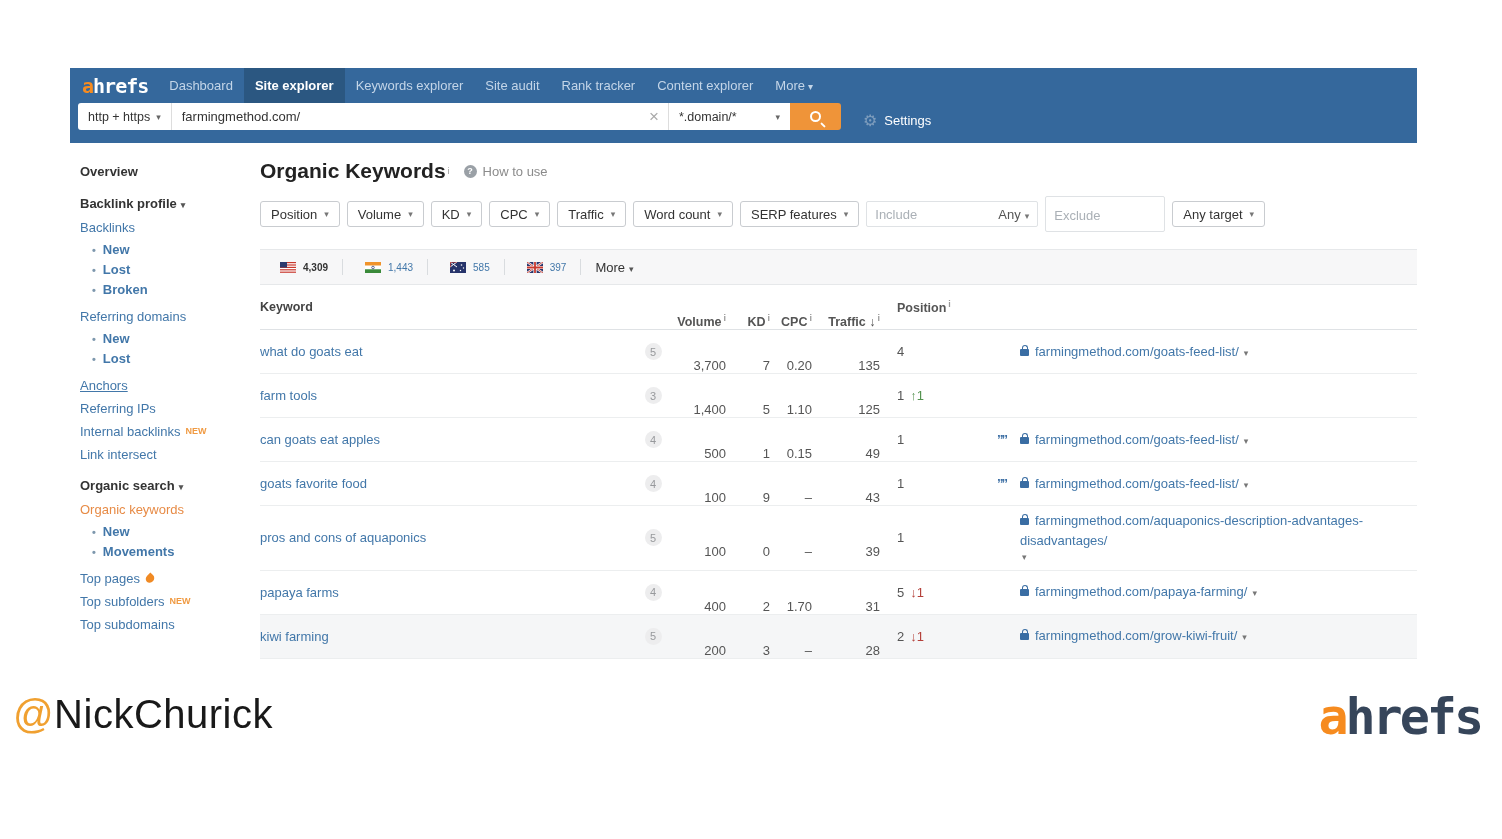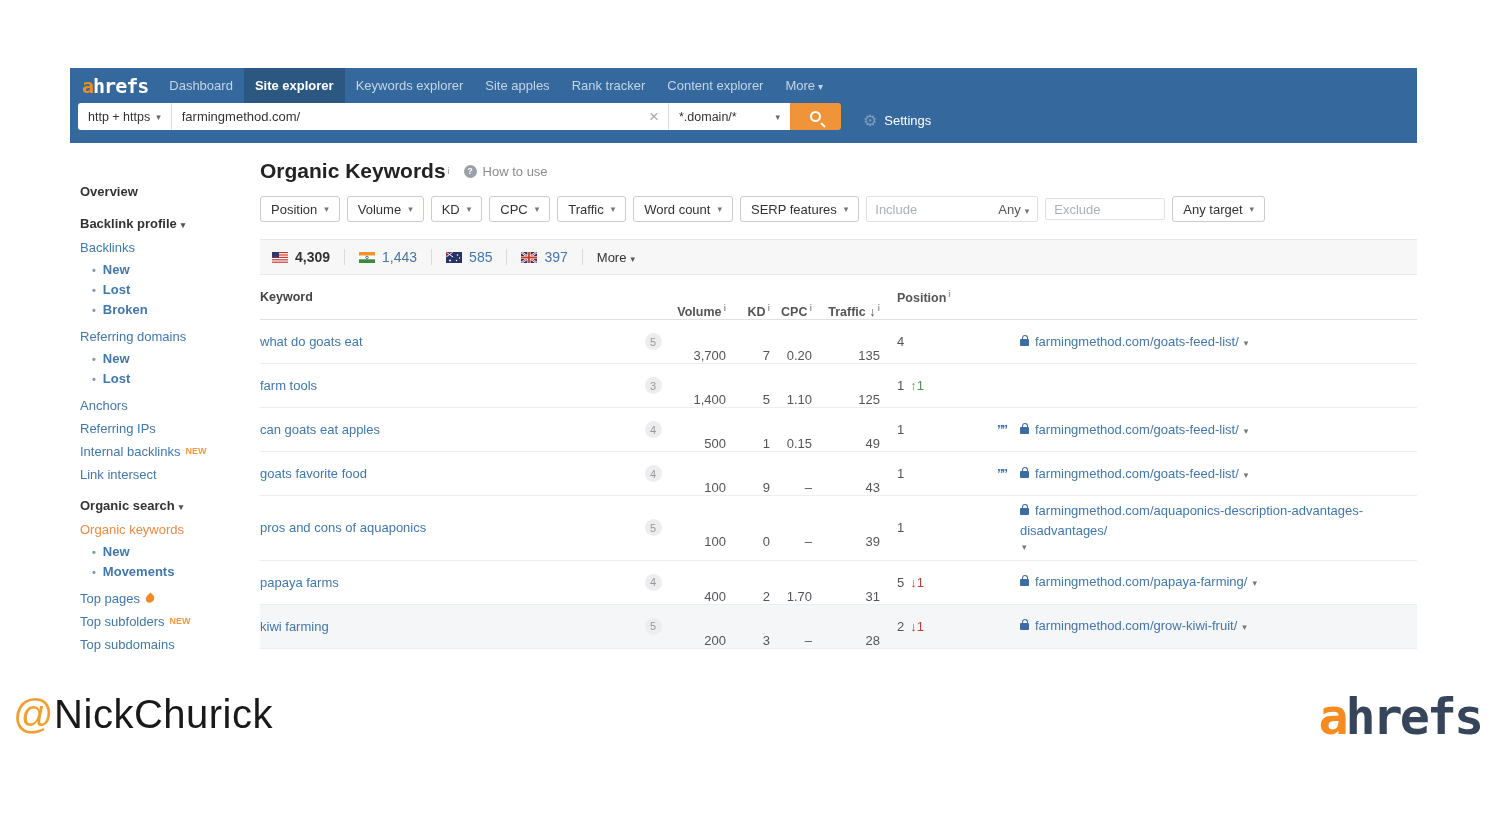--- a/index.html
+++ b/index.html
@@ -25,21 +25,21 @@
   .scope { display:flex; align-items:center; justify-content:space-between; background:#fff; border-left:1px solid #ddd; height:27px; width:122px; font-size:12.5px; color:#333; padding:0 10px; cursor:pointer; }
   .search-btn { background:#ef9439; border:none; border-radius:0 3px 3px 0; width:51px; height:27px; display:flex; align-items:center; justify-content:center; cursor:pointer; }
   .mag { position:relative; width:11px; height:11px; border:2px solid #fff; border-radius:50%; display:inline-block; }
   .mag::after { content:""; position:absolute; width:2px; height:6px; background:#fff; left:10px; top:9px; transform:rotate(-45deg); border-radius:1px; }
   .settings { display:flex; align-items:center; margin-left:22px; cursor:pointer; }
   .gear { color:#7e9dbd; font-size:16px; margin-right:7px; }
   .settings-label { color:#fff; font-size:13px; }
 
   
   .page-body { display:flex; align-items:flex-start; min-height:412px; }
-  .sidebar { width:180px; flex:0 0 180px; padding:0 0 0 10px; font-size:13px;margin-top:36px; }
+  .sidebar { width:180px; flex:0 0 180px; padding:16px 0 0 10px; font-size:13px; }
   .side-sec { font-weight:bold; color:#333; padding:5px 0; margin-top:7px; cursor:pointer; }
   .side-sec:first-child { margin-top:0; }
   .side-sec .caret { font-size:9px; color:#555; margin-left:4px; }
   .side-link { color:#4277a9; padding:4px 0; cursor:pointer; }
   .side-link.active { color:#e78b46; }
   .side-sub { color:#4277a9; padding:2.5px 0 2.5px 12px; cursor:pointer;font-weight:bold; }
   .side-sub .bullet { color:#7d97ad; margin-right:7px; font-size:11px; }
   .new-badge { color:#f09a42; font-size:9px; font-weight:bold; margin-left:5px; vertical-align:2px; }
   .flame { display:inline-block; width:8px; height:9px; background:#f08a24; border-radius:0 50% 50% 50%; transform:rotate(45deg); margin-left:6px; }
 
@@ -55,26 +55,26 @@
 
   
   .filters { display:flex; align-items:center; gap:7px; }
   .filter-btn { background:#fff; border:1px solid #c9ccd0; border-radius:3px; height:26px; padding:0 10px; font-size:13px; color:#333; display:flex; align-items:center; cursor:pointer; font-family:"Liberation Sans",sans-serif; }
   .filter-btn .caret { font-size:9px; color:#777; margin-left:7px; }
   .inc-box { display:flex; align-items:center; border:1px solid #dfe2e5; border-radius:2px; height:26px; width:172px; padding:0 8px; }
   .inc-box input { border:none; outline:none; flex:1; font-size:13px; color:#333; width:70px; font-family:"Liberation Sans",sans-serif; }
   .inc-box input::placeholder, .exc-box input::placeholder { color:#aab0b6; }
   .inc-any { font-size:13px; color:#555; white-space:nowrap; cursor:pointer; }
   .inc-any .caret { font-size:9px; color:#777; margin-left:4px; }
-  .exc-box { display:flex; align-items:center; border:1px solid #dfe2e5; border-radius:2px; height:22px; width:120px; padding:0 8px; }
+  .exc-box { display:flex; align-items:flex-end; border:1px solid #dfe2e5; border-radius:2px; height:36px; width:120px; padding:8px 8px; }
   .exc-box input { border:none; outline:none; width:100%; font-size:13px; color:#333; font-family:"Liberation Sans",sans-serif; }
 
   
   .flagsbar { margin-top:17px; background:#f7f7f8; border-top:1px solid #e6e8ea; border-bottom:1px solid #e6e8ea; height:36px; display:flex; align-items:center; padding:0 12px; }
-  .flag-item { display:flex; align-items:center; font-size:14px; color:#4277a9; cursor:pointer; }
+  .flag-item { display:flex; font-size:10px; color:#4277a9; cursor:pointer;margin-left:8px; }
   .flag-item.active { color:#333; font-weight:bold; }
   .flag-item svg { margin-right:7px; display:block; }
   .bar-div { width:1px; height:16px; background:#d9dcdf; margin:0 14px; }
   .more-link { font-size:13px; color:#333; cursor:pointer; }
   .more-link .caret { font-size:9px; color:#555; margin-left:4px; }
 
   
   .tbl { width:100%; }
   .trow { display:grid; grid-template-columns: 380px 26px 60px 44px 42px 68px 90px 36px 1fr; align-items:center; border-bottom:1px solid #eceeef; min-height:32px; font-size:13px; }
   .trow.thead { border-bottom:1px solid #dfe2e5; color:#444; min-height:27px; }
@@ -105,21 +105,21 @@
 </head>
 <body>
 
 <div class="app">
 
   <div class="topnav">
     <div class="brand"><span class="a">a</span><span>hrefs</span></div>
     <div class="nav-item">Dashboard</div>
     <div class="nav-item active">Site explorer</div>
     <div class="nav-item">Keywords explorer</div>
-    <div class="nav-item">Site apples</div>
+    <div class="nav-item">Site audit</div>
     <div class="nav-item">Rank tracker</div>
     <div class="nav-item">Content explorer</div>
     <div class="nav-item"><span>More</span><span class="nav-caret">▾</span></div>
   </div>
 
   <div class="searchrow">
     <div class="search-box">
       <div class="search-mode">
           <span>http + https</span>
           <span class="caret">▾</span>
@@ -145,21 +145,21 @@
     <div class="sidebar">
       <div class="side-sec"><span>Overview</span></div>
       <div class="side-sec"><span>Backlink profile</span><span class="caret">▾</span></div>
       <div class="side-link">Backlinks</div>
       <div class="side-sub"><span class="bullet">•</span><span>New</span></div>
       <div class="side-sub"><span class="bullet">•</span><span>Lost</span></div>
       <div class="side-sub"><span class="bullet">•</span><span>Broken</span></div>
       <div class="side-link" style="margin-top:6px;">Referring domains</div>
       <div class="side-sub"><span class="bullet">•</span><span>New</span></div>
       <div class="side-sub"><span class="bullet">•</span><span>Lost</span></div>
-      <div class="side-link" style="margin-top:6px;">Anchors</div>
+      <div class="side-link" style="margin-top:6px;text-decoration:underline;">Anchors</div>
       <div class="side-link">Referring IPs</div>
       <div class="side-link"><span>Internal backlinks</span><span class="new-badge">NEW</span></div>
       <div class="side-link">Link intersect</div>
       <div class="side-sec"><span>Organic search</span><span class="caret">▾</span></div>
       <div class="side-link active">Organic keywords</div>
       <div class="side-sub"><span class="bullet">•</span><span>New</span></div>
       <div class="side-sub"><span class="bullet">•</span><span>Movements</span></div>
       <div class="side-link" style="margin-top:6px;"><span>Top pages</span><span class="flame"></span></div>
       <div class="side-link"><span>Top subfolders</span><span class="new-badge">NEW</span></div>
       <div class="side-link">Top subdomains</div>

